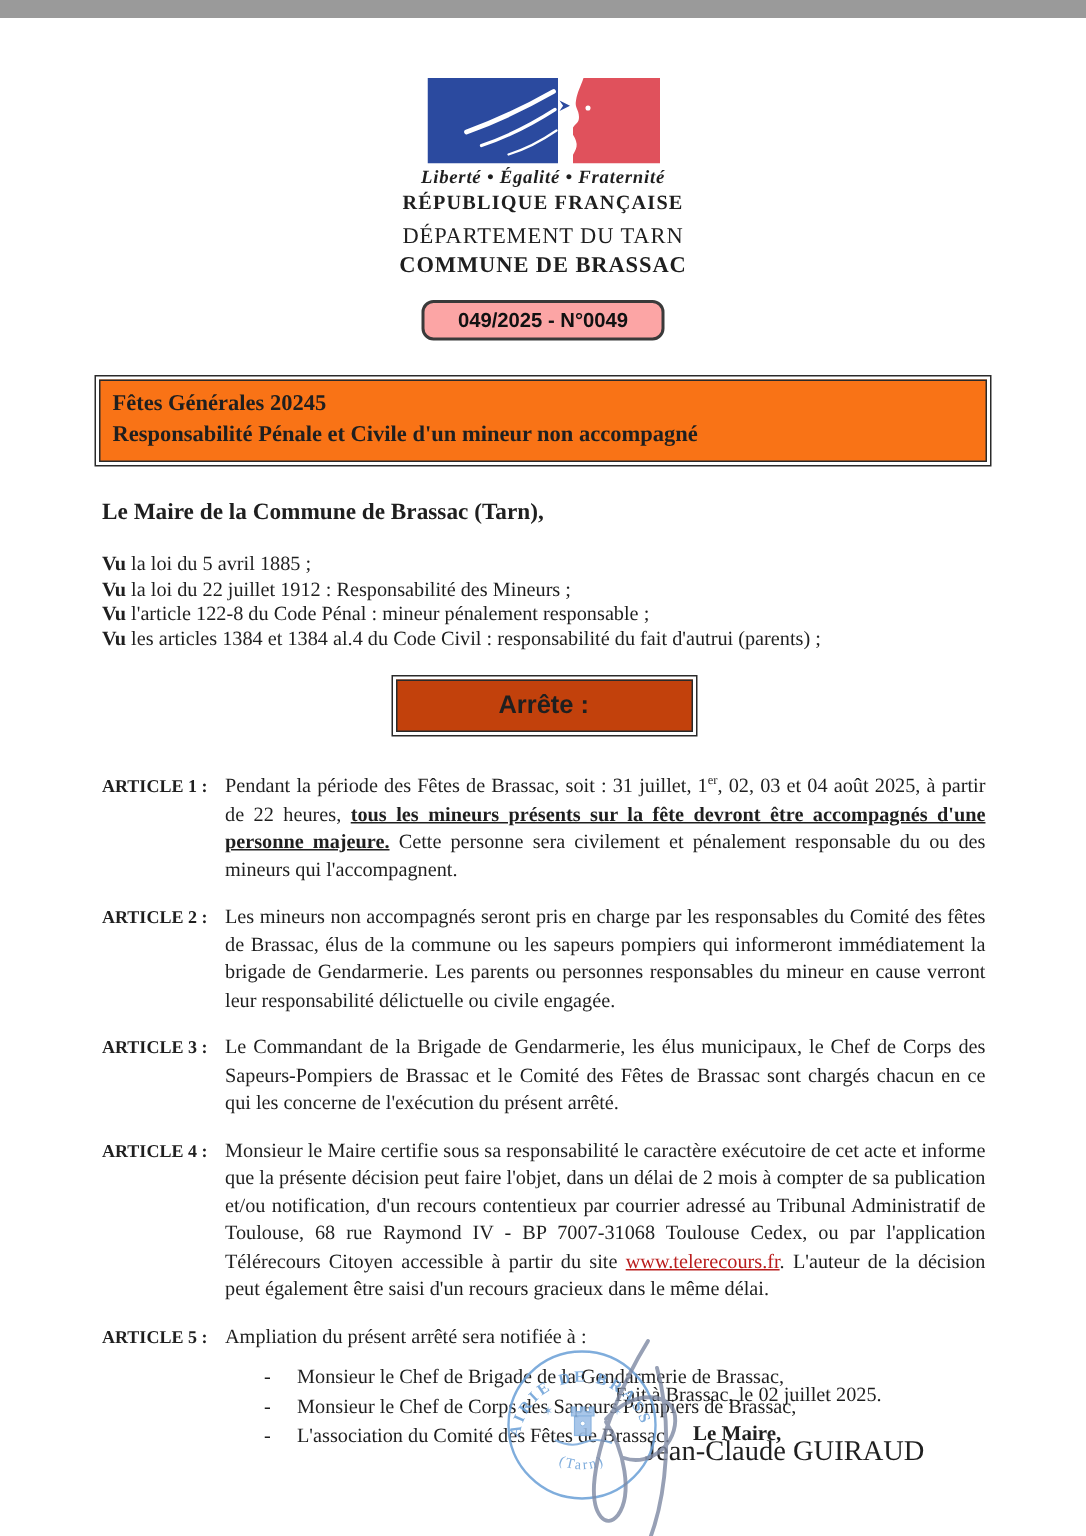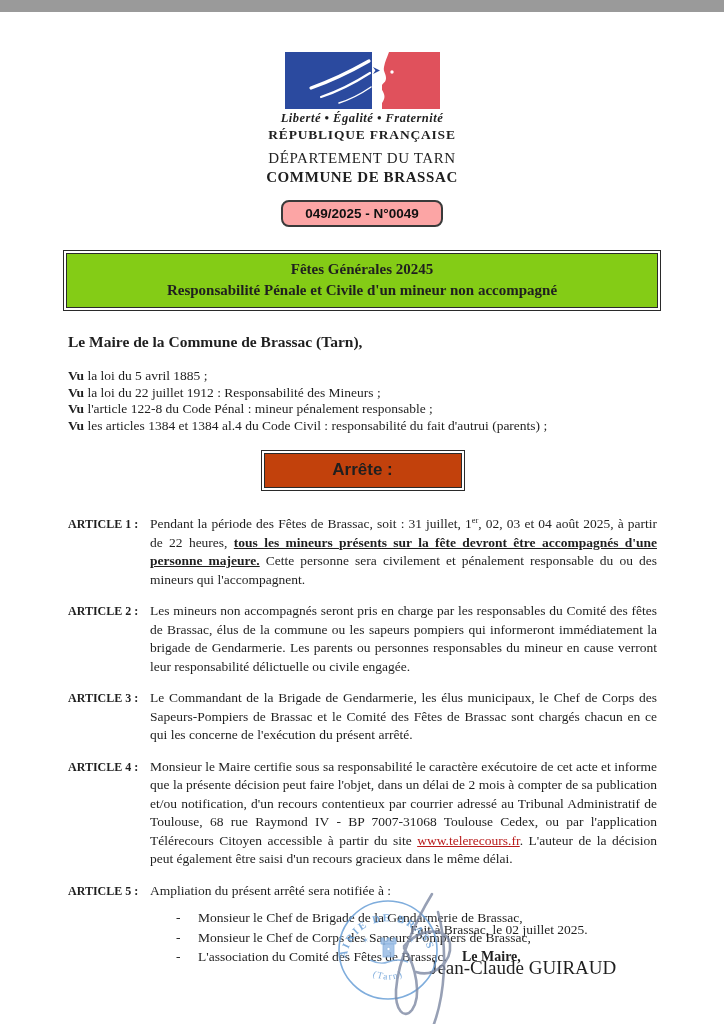--- a/index.html
+++ b/index.html
@@ -27,24 +27,24 @@
     background: #fca5a5;
     border: 2.5px solid #3a3a3a;
     border-radius: 8px;
     padding: 4px 22px;
     font-family: "Liberation Sans", sans-serif;
     font-size: 13.5px; font-weight: 700; color: #111;
   }
   
   .title-box {
     width: 592px; margin: 26px auto 0 auto;
-    background: #84cc16;
+    background: #f97316;
     border: 1px solid #2a2a2a;
     outline: 1px solid #2a2a2a; outline-offset: 2px;
-    text-align: center;
+    text-align: left;
     padding: 5px 8px 6px 8px;
   }
   .title-box .t1, .title-box .t2 { font-size: 15px; font-weight: 700; line-height: 21px; }
   
   .doc-body { padding: 0 67px 0 68px; }
   .salutation { font-size: 15.5px; font-weight: 700; margin-top: 25px; }
   .vu-block { margin-top: 17px; font-size: 13.5px; line-height: 16.6px; }
   .vu-line .vu { font-weight: 700; }
   
   .arrete-wrap { text-align: center; margin-top: 19px; }

